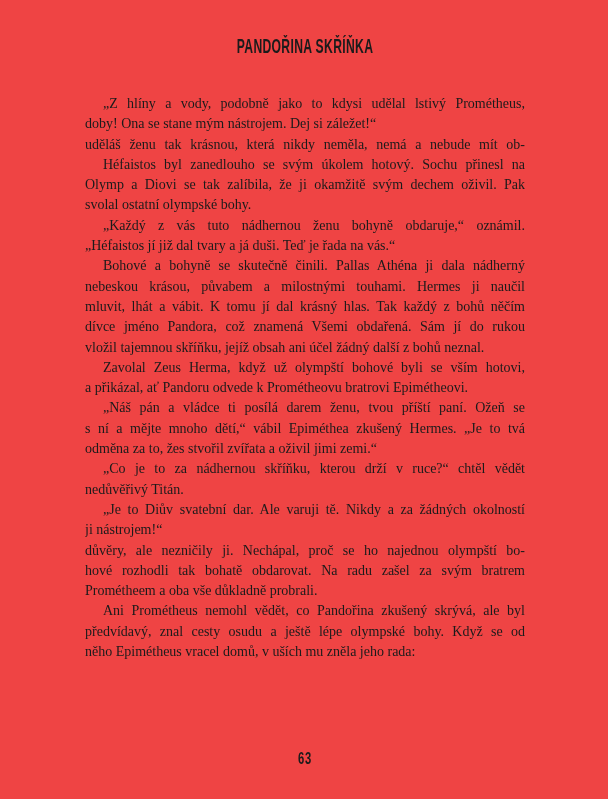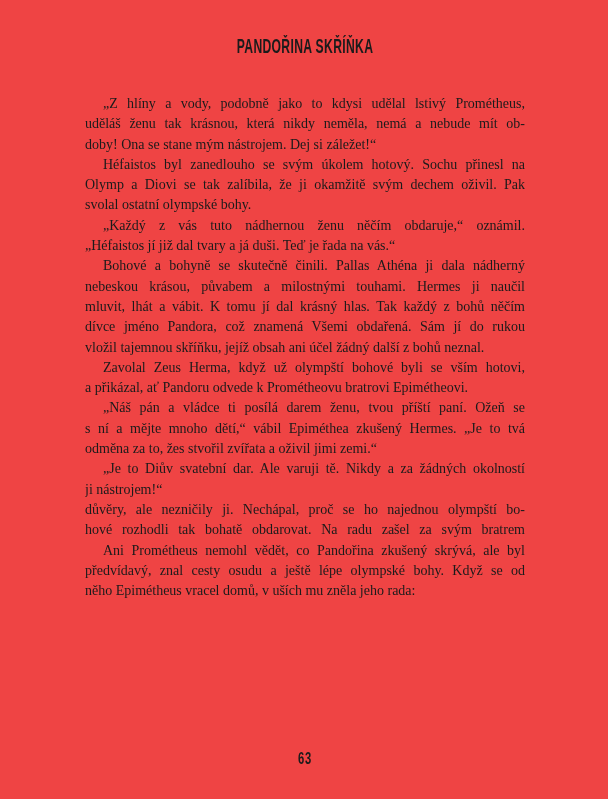--- a/index.html
+++ b/index.html
@@ -61,55 +61,60 @@
 </style>
 </head>
 <body style="background: rgb(255, 255, 255);">
 
 <div class="page" id="book-page" style="color: rgb(27, 27, 27);">
   <div class="chapter-title">PANDOŘINA SKŘÍŇKA</div>
 
   <div class="body-text" id="story-text">
       <div class="paragraph">
         <div class="text-line para-start">„Z hlíny a vody, podobně jako to kdysi udělal lstivý Prométheus,</div>
+        <div class="text-line para-end">doby! Ona se stane mým nástrojem. Dej si záležet!“</div>
         <div class="text-line">uděláš ženu tak krásnou, která nikdy neměla, nemá a nebude mít ob-</div>
-        <div class="text-line para-end">doby! Ona se stane mým nástrojem. Dej si záležet!“</div>
       </div>
       <div class="paragraph">
         <div class="text-line para-start">Héfaistos byl zanedlouho se svým úkolem hotový. Sochu přinesl na</div>
         <div class="text-line">Olymp a Diovi se tak zalíbila, že ji okamžitě svým dechem oživil. Pak</div>
         <div class="text-line para-end">svolal ostatní olympské bohy.</div>
       </div>
       <div class="paragraph">
-        <div class="text-line para-start">„Každý z vás tuto nádhernou ženu něčím obdaruje,“ oznámil.</div>
+        <div class="text-line para-start">„Každý z vás tuto nádhernou ženu bohyně obdaruje,“ oznámil.</div>
         <div class="text-line para-end">„Héfaistos jí již dal tvary a já duši. Teď je řada na vás.“</div>
       </div>
       <div class="paragraph">
         <div class="text-line para-start">Bohové a bohyně se skutečně činili. Pallas Athéna ji dala nádherný</div>
         <div class="text-line">nebeskou krásou, půvabem a milostnými touhami. Hermes ji naučil</div>
         <div class="text-line">mluvit, lhát a vábit. K tomu jí dal krásný hlas. Tak každý z bohů něčím</div>
         <div class="text-line">dívce jméno Pandora, což znamená Všemi obdařená. Sám jí do rukou</div>
         <div class="text-line para-end">vložil tajemnou skříňku, jejíž obsah ani účel žádný další z bohů neznal.</div>
       </div>
       <div class="paragraph">
         <div class="text-line para-start">Zavolal Zeus Herma, když už olympští bohové byli se vším hotovi,</div>
         <div class="text-line para-end">a přikázal, ať Pandoru odvede k Prométheovu bratrovi Epimétheovi.</div>
       </div>
       <div class="paragraph">
         <div class="text-line para-start">„Náš pán a vládce ti posílá darem ženu, tvou příští paní. Ožeň se</div>
         <div class="text-line">s ní a mějte mnoho dětí,“ vábil Epiméthea zkušený Hermes. „Je to tvá</div>
         <div class="text-line para-end">odměna za to, žes stvořil zvířata a oživil jimi zemi.“</div>
       </div>
       <div class="paragraph">
+        <div class="text-line para-start">„Co je to za nádhernou skříňku, kterou drží v ruce?“ chtěl vědět</div>
+        <div class="text-line para-end">nedůvěřivý Titán.</div>
+      </div>
+      <div class="paragraph">
         <div class="text-line para-start">„Je to Diův svatební dar. Ale varuji tě. Nikdy a za žádných okolností</div>
         <div class="text-line para-end">ji nástrojem!“</div>
       </div>
       <div class="paragraph">
         <div class="text-line">důvěry, ale nezničily ji. Nechápal, proč se ho najednou olympští bo-</div>
         <div class="text-line">hové rozhodli tak bohatě obdarovat. Na radu zašel za svým bratrem</div>
+        <div class="text-line para-end">Prométheem a oba vše důkladně probrali.</div>
       </div>
       <div class="paragraph">
         <div class="text-line para-start">Ani Prométheus nemohl vědět, co Pandořina zkušený skrývá, ale byl</div>
         <div class="text-line">předvídavý, znal cesty osudu a ještě lépe olympské bohy. Když se od</div>
         <div class="text-line para-end">něho Epimétheus vracel domů, v uších mu zněla jeho rada:</div>
       </div>
     </div>
 
   <div class="folio">63</div>
 </div>

